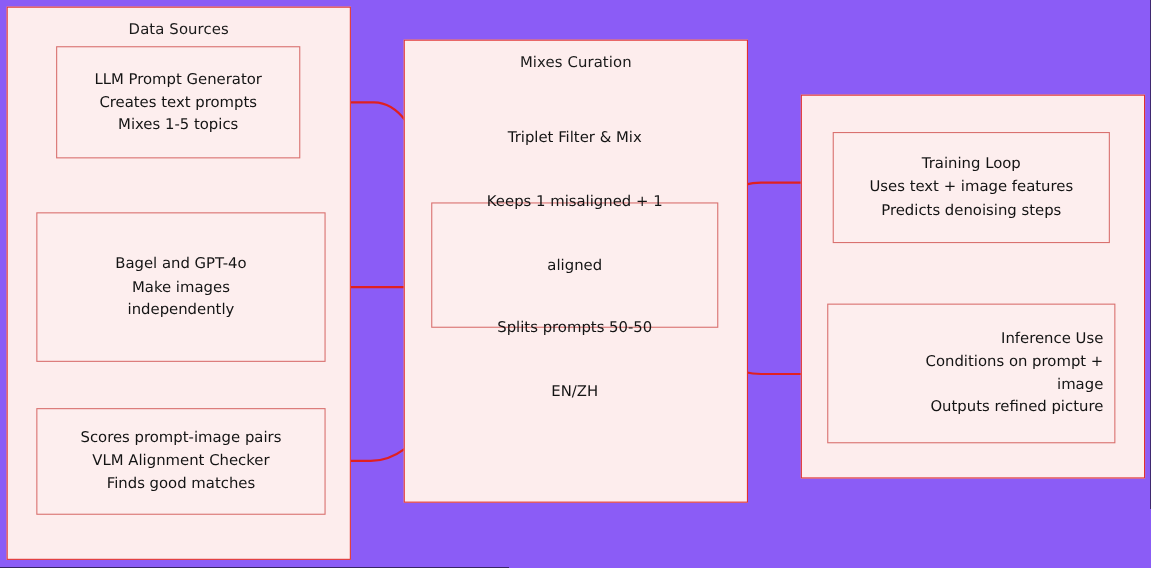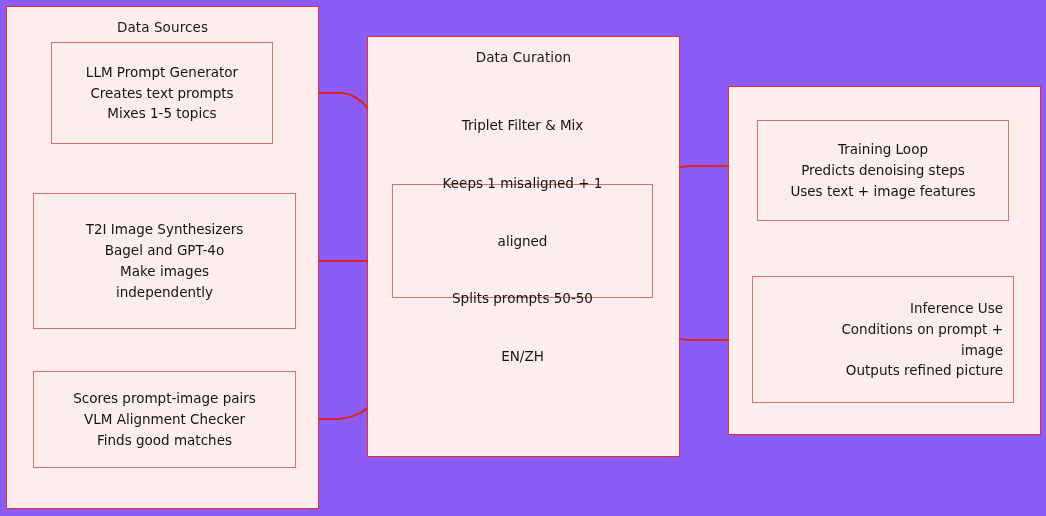--- a/index.html
+++ b/index.html
@@ -82,35 +82,34 @@
     <path class="edge-path" marker-end="url(#arrow)" d="M652,186 L666,173 Q676,166 692,166 L754,166"></path>
 
     <path class="edge-path" marker-end="url(#arrow)" d="M652,322 L666,334 Q676,340 692,340 L754,340"></path>
   </svg>
 
   <div class="cluster" style="left:6px; top:6px; width:313px; height:503px;">
     <div class="cluster-title" style="top:12px;">Data Sources</div>
   </div>
 
   <div class="cluster" style="left:367px; top:36px; width:313px; height:421px;">
-    <div class="cluster-title" style="top:12px;">Data Curation</div>
+    <div class="cluster-title" style="top:12px;">Mixes Curation</div>
   </div>
 
   <div class="cluster" style="left:728px; top:86px; width:313px; height:349px;">
     <div class="cluster-title" style="top:0;margin-top:36px;">Model Training</div>
   </div>
 
   <div class="node" style="left:51px; top:42px; width:222px; height:102px;">
     <span class="ln">LLM Prompt Generator</span>
     <span class="ln">Creates text prompts</span>
     <span class="ln">Mixes 1-5 topics</span>
   </div>
 
   <div class="node" style="left:33px; top:193px; width:263px; height:136px;">
-    <span class="ln">T2I Image Synthesizers</span>
     <span class="ln">Bagel and GPT-4o</span>
     <span class="ln">Make images</span>
     <span class="ln">independently</span>
   </div>
 
   <div class="node" style="left:33px; top:371px; width:263px; height:97px;">
     <span class="ln">Scores prompt-image pairs</span>
     <span class="ln">VLM Alignment Checker</span>
     <span class="ln">Finds good matches</span>
   </div>
@@ -118,22 +117,22 @@
   <div class="node" style="left:392px; top:184px; width:261px; height:114px;gap:37px;">
     <span class="ln">Triplet Filter &amp; Mix</span>
     <span class="ln">Keeps 1 misaligned + 1</span>
     <span class="ln">aligned</span>
     <span class="ln">Splits prompts 50-50</span>
     <span class="ln">EN/ZH</span>
   </div>
 
   <div class="node" style="left:757px; top:120px; width:252px; height:101px;text-align:right;">
     <span class="ln">Training Loop</span>
+    <span class="ln">Uses text + image features</span>
     <span class="ln">Predicts denoising steps</span>
-    <span class="ln">Uses text + image features</span>
   </div>
 
   <div class="node" style="left:752px; top:276px; width:262px; height:127px;align-items:flex-end;">
     <span class="ln">Inference Use</span>
     <span class="ln">Conditions on prompt +</span>
     <span class="ln">image</span>
     <span class="ln">Outputs refined picture</span>
   </div>
 
 </div>

